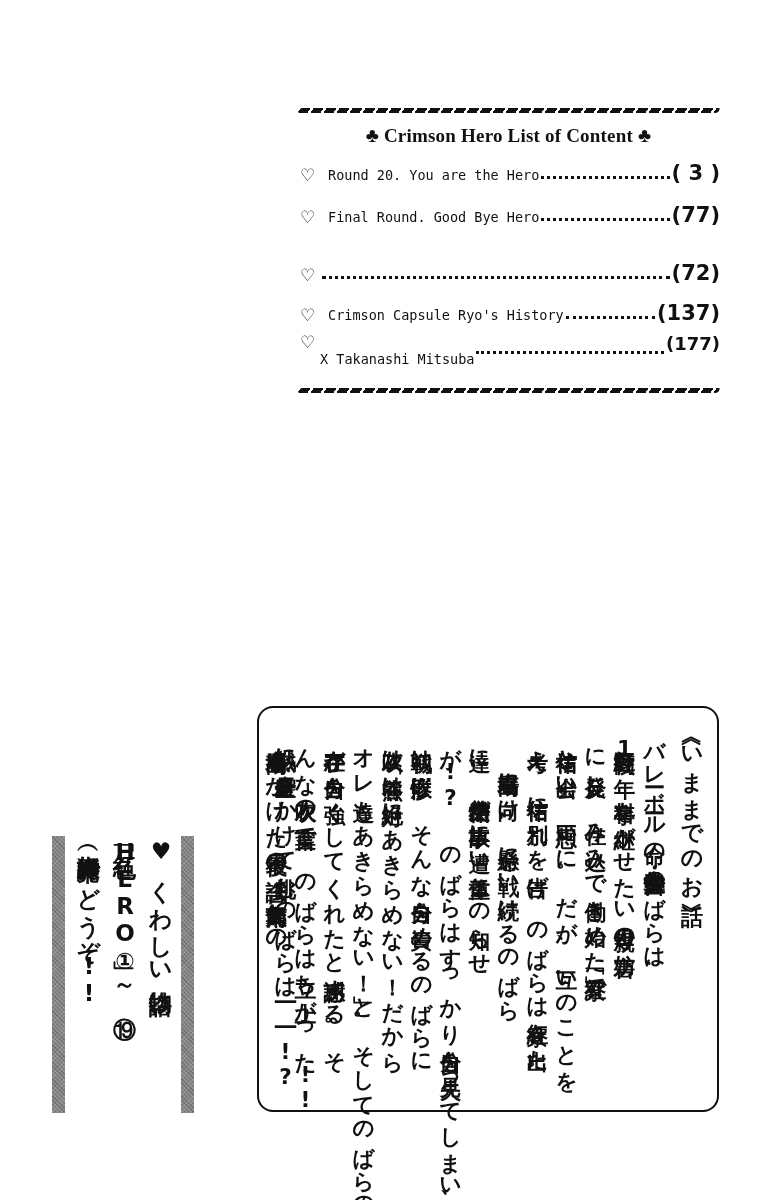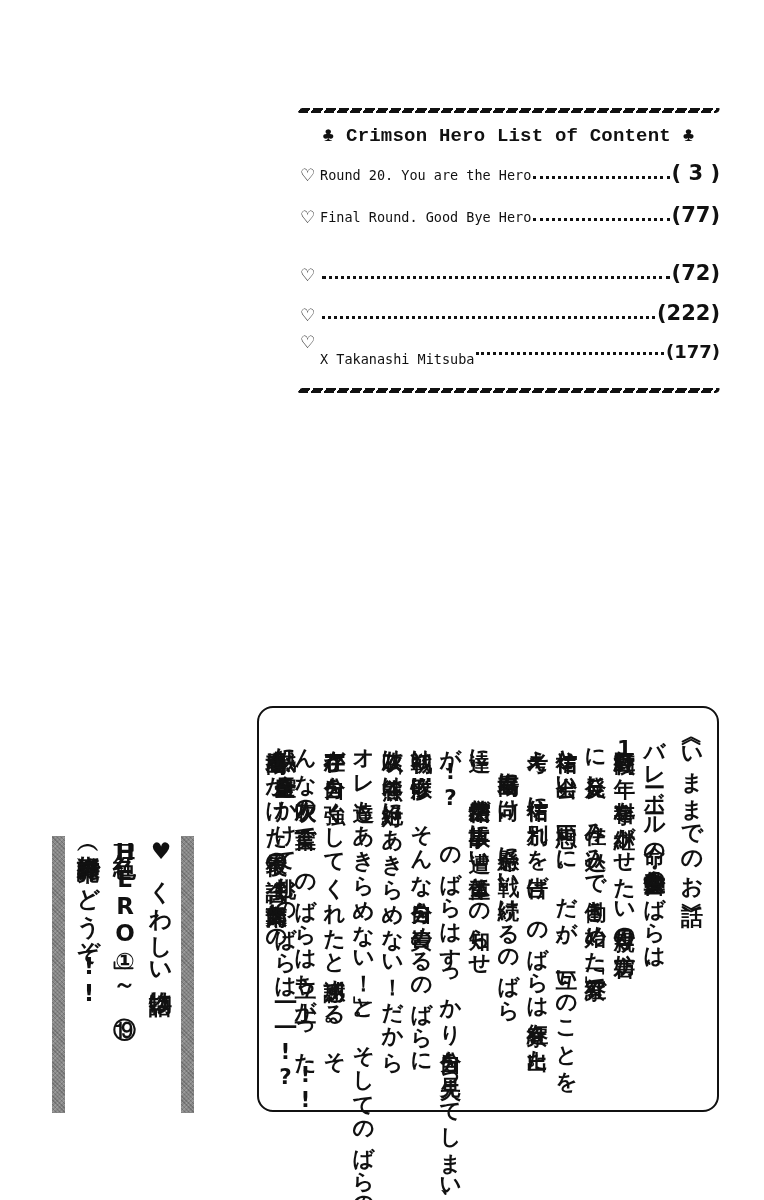--- a/index.html
+++ b/index.html
@@ -12,29 +12,29 @@
     background: repeating-linear-gradient(90deg, #111 0 10px, transparent 10px 13px);
     border-radius:2px;
     transform: skewX(-30deg);
   }
   .rule::after{
     content:""; position:absolute; left:0; right:0; top:2px; height:2px;
     background: repeating-linear-gradient(90deg, #111 0 7px, transparent 7px 13px);
   }
   #toc-title {
     position:absolute; left:297px; top:124px; width:423px; text-align:center;
-    font-family:Liberation Mono, monospace; font-weight:bold; font-size:19px; letter-spacing:0.2px;
+    font-family:Liberation Serif, serif; font-weight:bold; font-size:19px; letter-spacing:0.2px;
   }
   #toc-title .club { font-size:20px; }
   .toc-entry {
     position:absolute; left:300px; width:420px; display:flex; align-items:flex-end;
     font-family:"DejaVu Sans Mono", monospace; font-size:13.5px; line-height:17px;
   }
   .toc-entry .heart { font-family:"DejaVu Sans", sans-serif; font-size:17px; width:20px; flex:none; line-height:17px;}
-  .toc-entry .label { white-space:pre; flex:none; }
+  .toc-entry .label { white-space:pre; flex:none;margin-left:8px; }
   .toc-entry .dots {
     flex:1; border-bottom:3px dotted #111; margin:0 2px 5px 2px; height:0;
   }
   .toc-entry .page {
     font-family:"DejaVu Sans", sans-serif; font-size:21px; font-weight:bold; flex:none; line-height:22px;
   }
   .toc-multi { position:absolute; left:300px; width:420px; font-family:"DejaVu Sans Mono", monospace; font-size:13.5px; line-height:17px;}
   .toc-multi .row { display:flex; align-items:flex-end; }
   .toc-multi .heart { font-family:"DejaVu Sans", sans-serif; font-size:17px; width:20px; flex:none;}
   .toc-multi .indent { width:20px; flex:none; }
@@ -85,29 +85,30 @@
 </div>
 
 <div class="toc-entry" style="top:262px;">
   <span class="heart">♡</span>
   <span class="dots"></span>
   <span class="page">(72)</span>
 </div>
 
 <div class="toc-entry" style="top:302px;">
   <span class="heart">♡</span>
+  <span class="label">Crimson Capsule Ryo's History</span>
   <span class="dots"></span>
-  <span class="page">(222)</span>
+  <span class="page">(137)</span>
 </div>
 
 <div class="toc-multi" style="top:334px;">
   <div class="row">
     <span class="heart">♡</span>
   </div>
-  <div class="row" style="align-items:center;">
+  <div class="row" style="align-items:flex-start;">
     <span class="indent"></span>
     <span style="white-space:pre;">X Takanashi Mitsuba</span>
     <span class="dots" style="flex:1; border-top:3px dotted #111; margin:0 2px 12px 2px; height:0;"></span>
     <span class="page" style="font-family:'DejaVu Sans',sans-serif; font-size:18px; font-weight:bold; margin-top:-16px;">(177)</span>
   </div>
 </div>
 
 <div class="rule" style="left:299px; top:388px; width:420px;"></div>
 
 <div id="recap-box">

